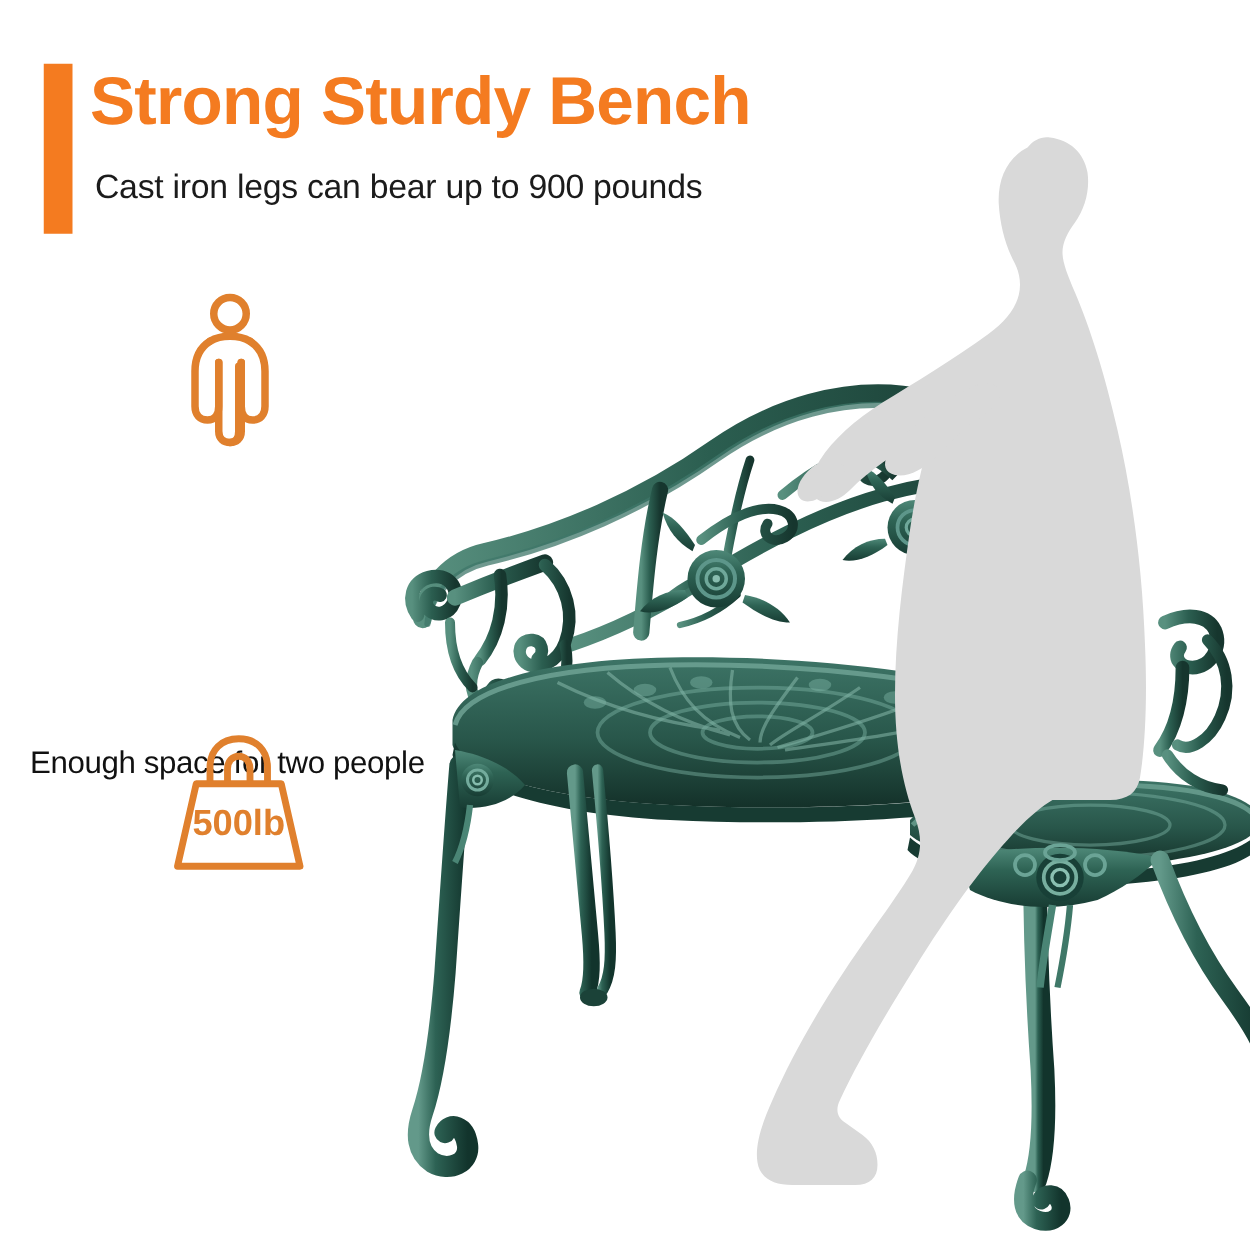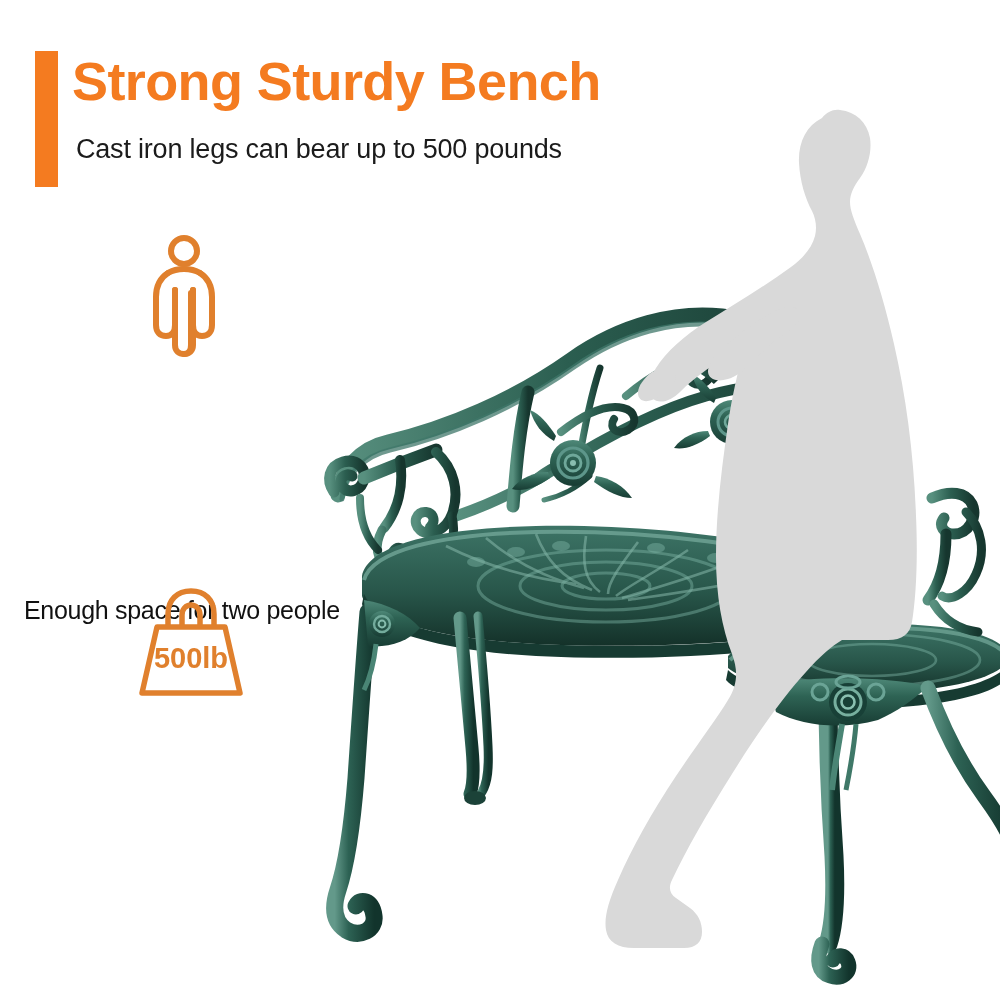--- a/index.html
+++ b/index.html
@@ -322,21 +322,21 @@
       <path d="M636,372 C628,378 622,386 622,393 C622,400 628,403 636,400
                C644,397 652,390 658,382 C662,376 660,370 652,370
                C646,370 640,370 636,372Z" fill="#d9d9d9"></path>
     </g>
   </svg>
 
   <div id="accent-bar"></div>
 
   <div id="headline">Strong Sturdy Bench</div>
 
-  <div id="subhead">Cast iron legs can bear up to 500 pounds</div>
+  <div id="subhead">Cast iron legs can bear up to 900 pounds</div>
 
   <div class="feature" id="feature-space">
     <div class="feature-icon-wrap">
       <svg width="360" height="125" viewBox="0 0 360 125">
         <g fill="none" stroke="#e0802d" stroke-width="6" stroke-linecap="round" stroke-linejoin="round">
 
           <circle cx="168" cy="18" r="13"></circle>
 
           <path d="M152,40
                    C144,45 140,54 140,64

